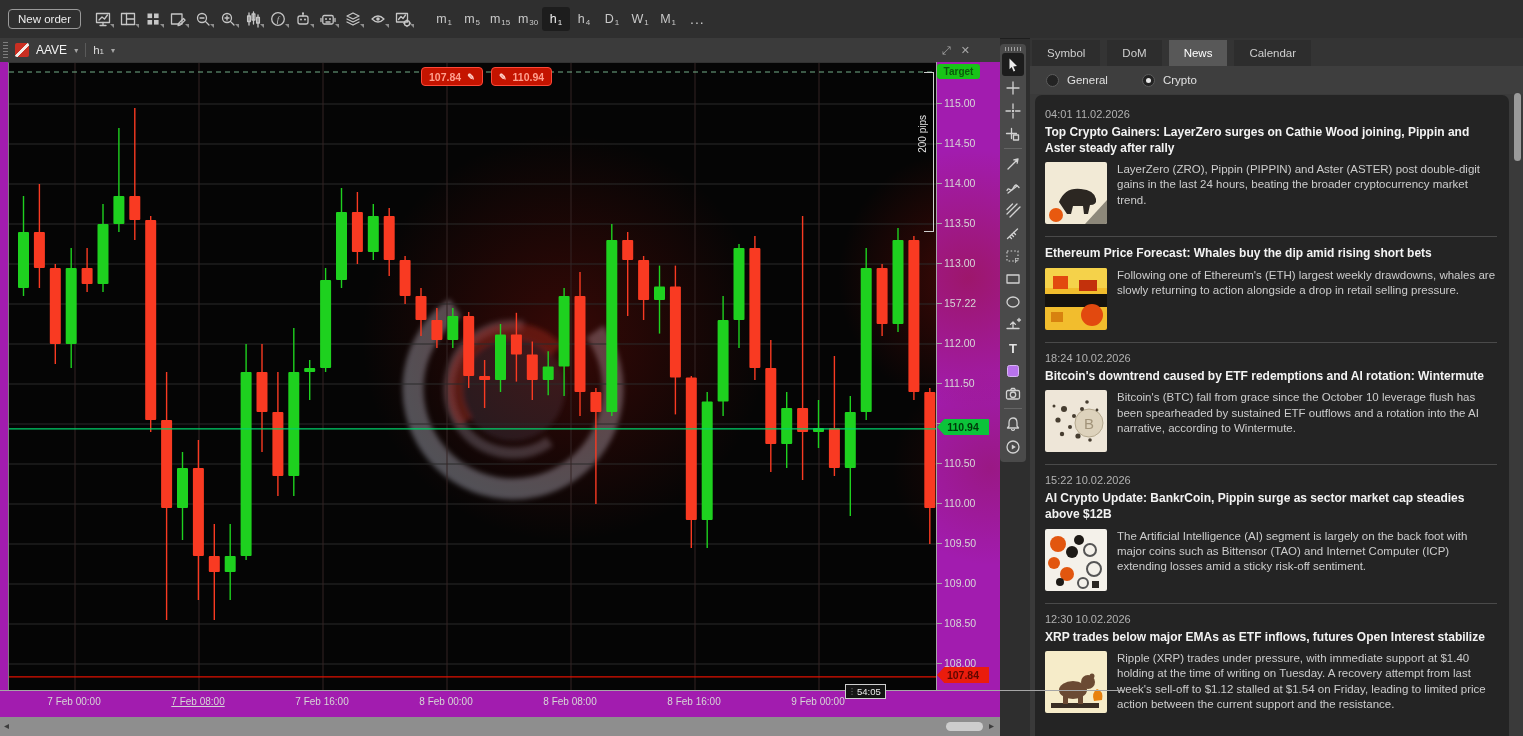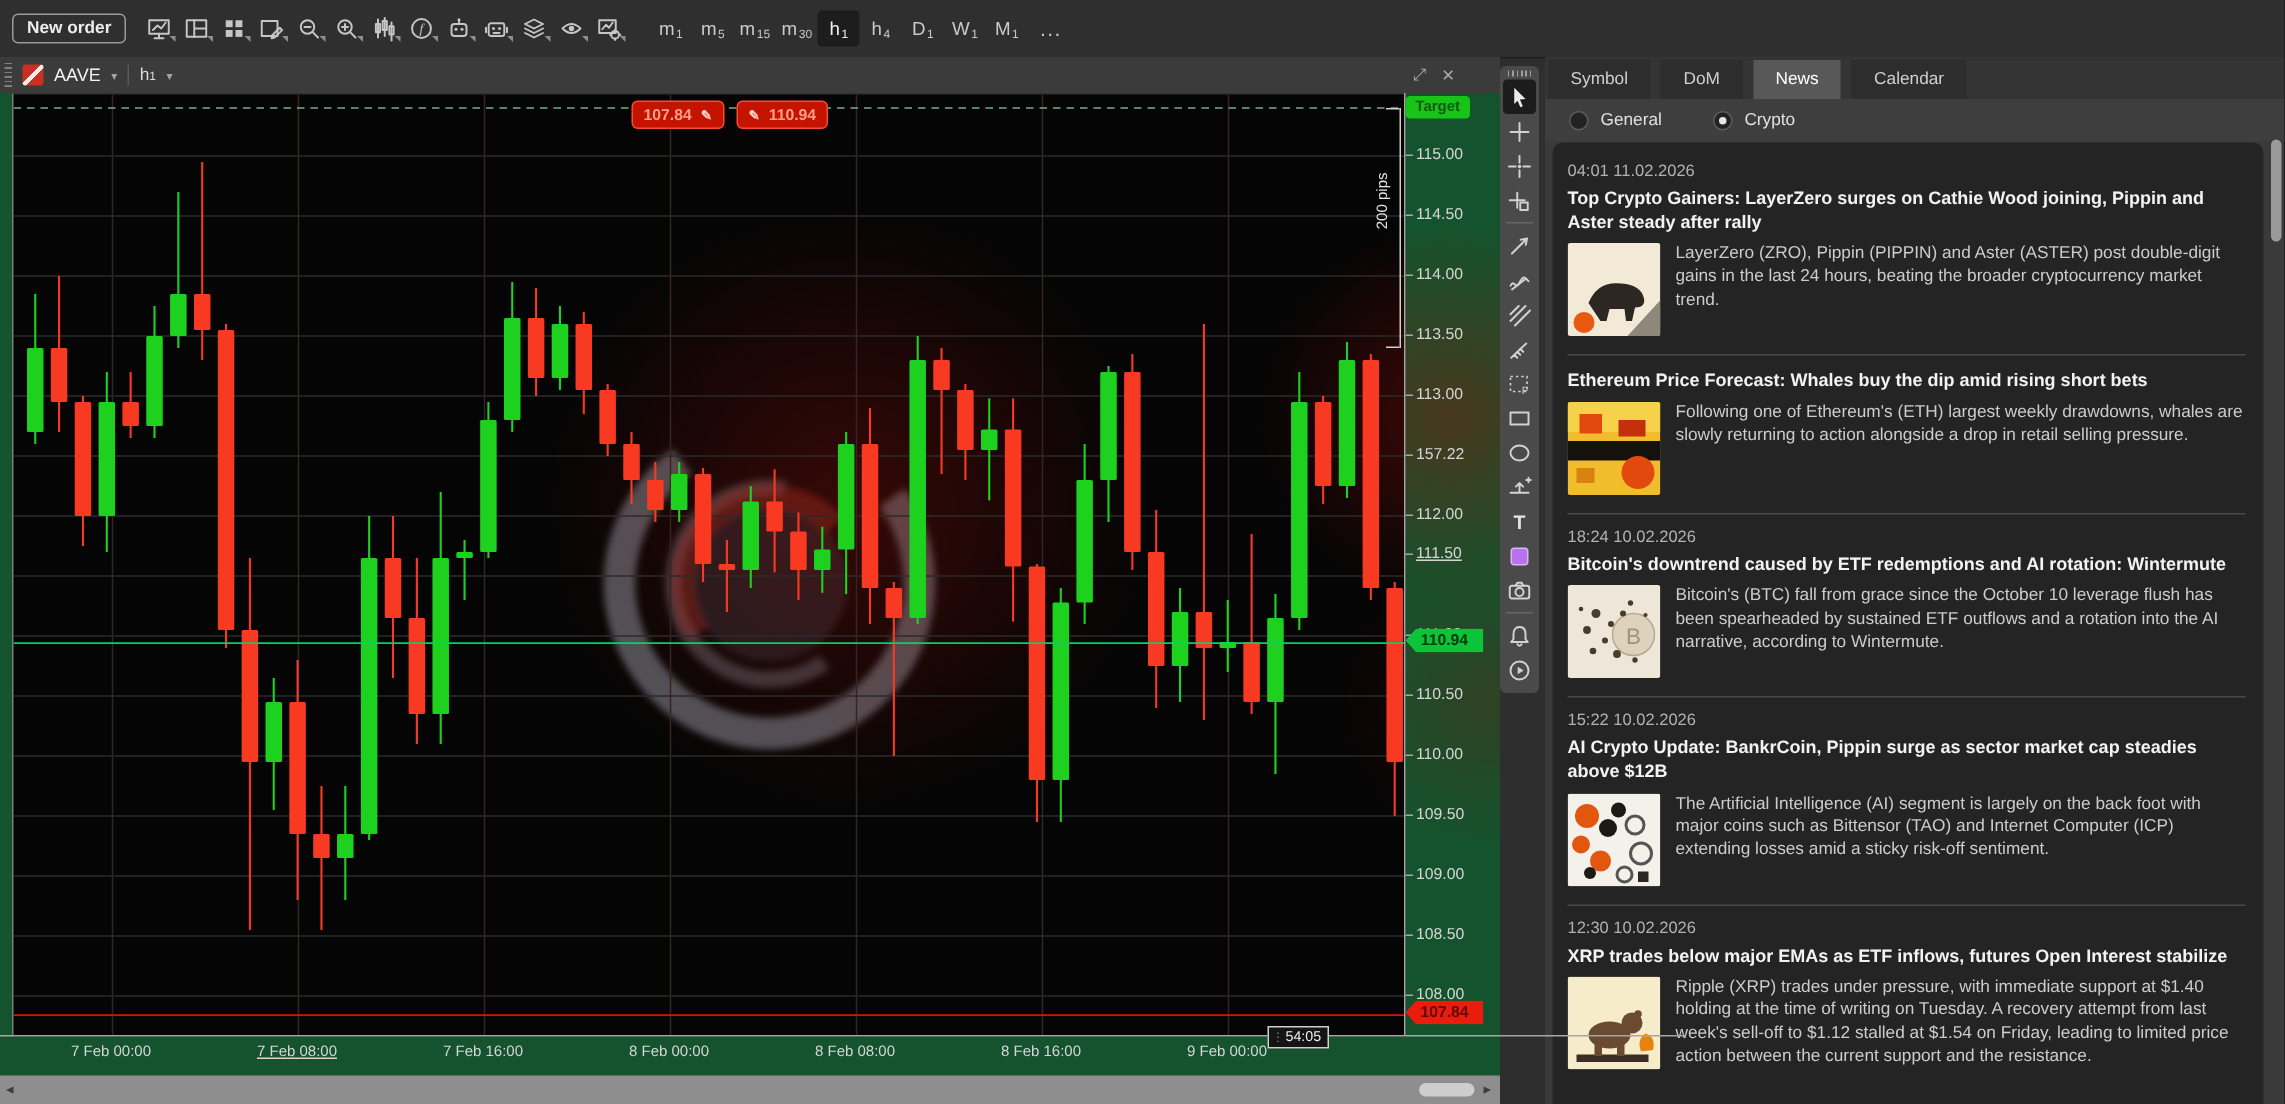--- a/index.html
+++ b/index.html
@@ -2,33 +2,33 @@
 <html><head>
 <meta charset="utf-8">
 <style>
   html,body{margin:0;padding:0;background:#222;}
   .app{position:relative;width:1523px;height:736px;background:#2e2e2e;overflow:hidden;
        font-family:"Liberation Sans",sans-serif;color:#ddd;-webkit-font-smoothing:antialiased;}
   
   .topbar{position:absolute;left:0;top:0;width:1523px;height:38px;background:#2f2f2f;
           border-bottom:1px solid #1e1e1e;display:flex;align-items:center;}
   .btn-neworder{margin-left:8px;background:transparent;border:1px solid #9a9a9a;border-radius:4px;
-          color:#ececec;font-size:11.5px;padding:3px 9px;font-family:inherit;cursor:pointer;font-weight:bold;}
+          color:#ececec;font-size:11.5px;padding:3px 9px;font-family:inherit;cursor:pointer;}
   .tb-icons{display:flex;align-items:center;margin-left:10px;}
   .tb-icon{position:relative;width:25px;height:24px;display:flex;align-items:center;justify-content:center;}
   .tb-icon.has-caret:after{content:"";position:absolute;right:2px;bottom:3px;border-left:4px solid transparent;
           border-top:4px solid #8d8d8d;}
   .tf-list{display:flex;align-items:center;margin-left:14px;}
   .tf{position:relative;width:28px;height:24px;display:flex;align-items:center;justify-content:center;
       color:#c9c9c9;font-size:12.5px;border-radius:3px;}
   .tf .sub{font-size:8px;margin-top:7px;margin-left:1px;}
   .tf.active{background:#1d1d1d;color:#f0f0f0;}
   .tb-more{color:#c9c9c9;font-size:14px;margin-left:8px;letter-spacing:1px;}
   
-  .chart-window{position:absolute;left:0;top:38px;width:1000px;height:698px;background:#14532d;}
+  .chart-window{position:absolute;left:0;top:38px;width:1000px;height:698px;background:#a21caf;}
   .chart-titlebar{position:absolute;left:0;top:0;width:100%;height:24px;background:#3b3b3b;
       display:flex;align-items:center;gap:7px;padding-left:3px;box-sizing:border-box;}
   .grip-v{width:5px;height:16px;background-image:repeating-linear-gradient(#9a9a9a 0 1px,transparent 1px 3px);
       background-size:1px 100%;background-repeat:repeat-x;opacity:.7;}
   .sym-icon{width:14px;height:14px;border-radius:2px;background:linear-gradient(135deg,#c92f22 0 44%,#f3ece8 44% 58%,#c92f22 58% 100%);}
   .sym-label{font-size:12px;color:#f2f2f2;}
   .caret{font-size:8px;color:#a5a5a5;}
   .tb-divider{width:1px;height:14px;background:#5a5a5a;}
   .tf-label{font-size:11.5px;color:#dcdcdc;}
   .tf-label .sub{font-size:8px;}
@@ -435,21 +435,21 @@
     <div class="price-axis" id="priceAxis">
       <div class="tag-target">Target</div>
 
     <div class="axis-lab" style="top: 34px;">115.00</div>
         <div class="axis-lab" style="top: 74px;">114.50</div>
         <div class="axis-lab" style="top: 114px;">114.00</div>
         <div class="axis-lab" style="top: 154px;">113.50</div>
         <div class="axis-lab" style="top: 194px;">113.00</div>
         <div class="axis-lab" style="top: 234px;">157.22</div>
         <div class="axis-lab" style="top: 274px;">112.00</div>
-        <div class="axis-lab" style="top: 300px; text-decoration: underline;">111.50</div>
+        <div class="axis-lab" style="top: 314px;">111.50</div>
         <div class="axis-lab" style="top: 354px;">111.00</div>
         <div class="axis-lab" style="top: 394px;">110.50</div>
         <div class="axis-lab" style="top: 434px;">110.00</div>
         <div class="axis-lab" style="top: 474px;">109.50</div>
         <div class="axis-lab" style="top: 514px;">109.00</div>
         <div class="axis-lab" style="top: 554px;">108.50</div>
         <div class="axis-lab" style="top: 594px;">108.00</div>
         <div class="tag green" style="top:357px">110.94</div>
         <div class="tag red" style="top:605px">107.84</div>
       </div>

